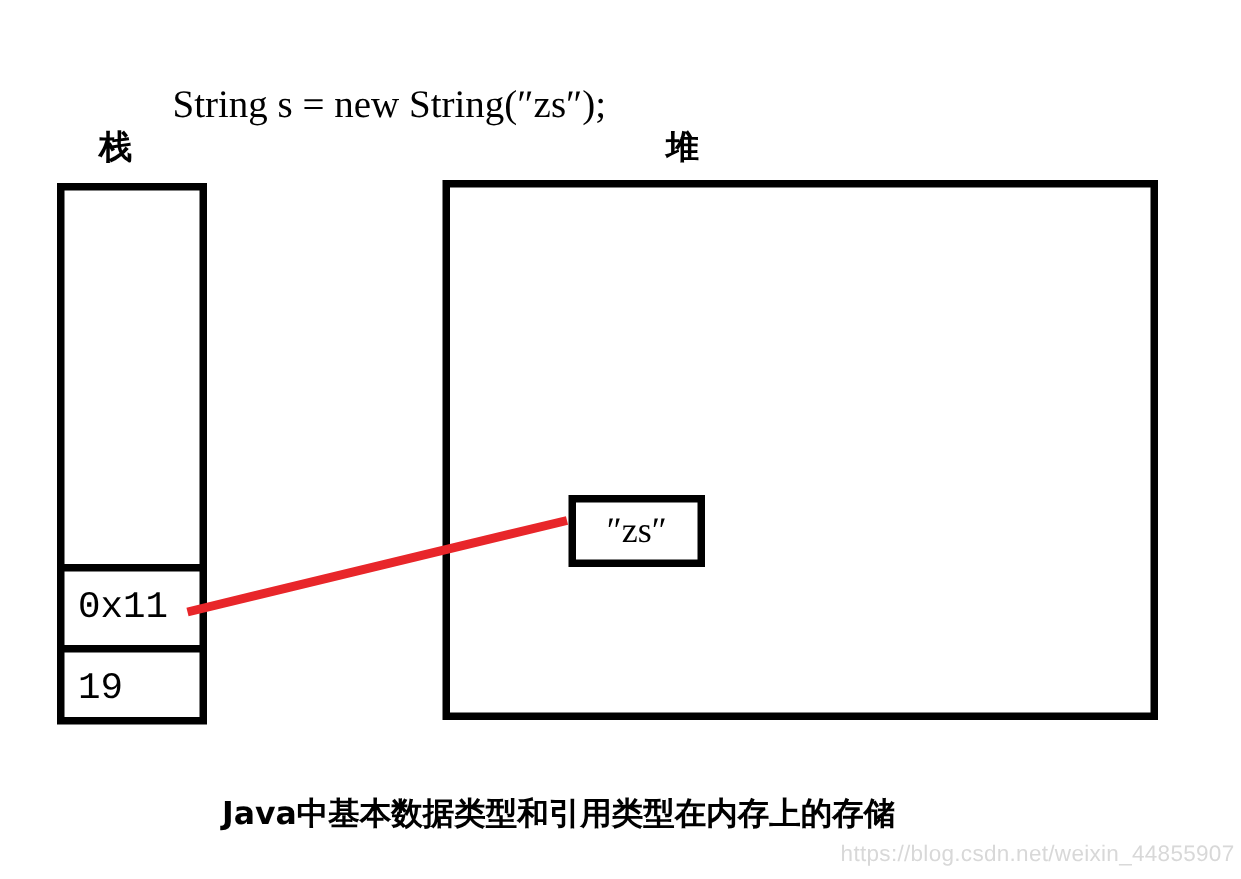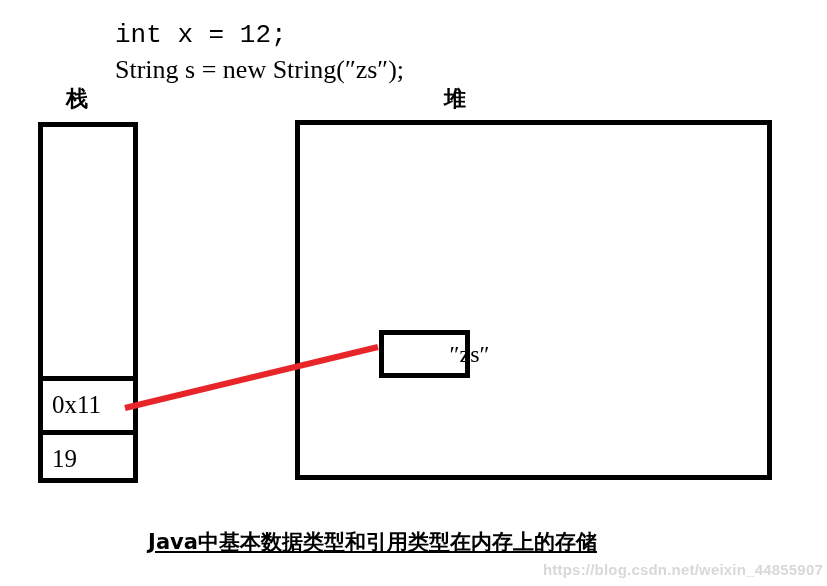--- a/index.html
+++ b/index.html
@@ -58,21 +58,21 @@
     width: 100px;
     height: 5px;
     background: #000000;
   }
   #stack-divider-1 { top: 376px; }
   #stack-divider-2 { top: 430px; }
 
   .stack-cell-text {
     position: absolute;
     left: 52px;
-    font-family: Liberation Serif, serif;
+    font-family: Liberation Mono, monospace;
     font-size: 25px;
     color: #000000;
     line-height: 1;
     white-space: pre;
   }
   #stack-cell-ref { top: 392px; }
   #stack-cell-int { top: 446px; }
 
   
   #heap-box {
@@ -102,21 +102,20 @@
     top: 0;
     width: 100%;
     height: 100%;
     display: flex;
     align-items: center;
     justify-content: center;
     font-family: "Liberation Serif", serif;
     font-size: 24px;
     color: #000000;
     white-space: pre;
-    margin-left: 45px;
   }
 
   
   #ref-arrow {
     position: absolute;
     left: 0;
     top: 0;
     width: 827px;
     height: 586px;
     pointer-events: none;
@@ -127,42 +126,39 @@
     position: absolute;
     left: 0;
     top: 528px;
     width: 745px;
     text-align: center;
     font-family: "DejaVu Sans", sans-serif;
     font-size: 21px;
     font-weight: bold;
     color: #000000;
     white-space: nowrap;
-    text-decoration: underline;
   }
 
   
   #watermark {
     position: absolute;
     right: 4px;
     top: 561px;
     font-family: "Liberation Sans", sans-serif;
     font-size: 15px;
     color: #d8d8d8;
     white-space: nowrap;
     letter-spacing: 0.2px;
-    font-weight: bold;
   }
 </style>
 </head>
 <body>
 
 <div id="canvas">
 
-  <div id="code-line-1" class="code-line">int x = 12;</div>
   <div id="code-line-2" class="code-line">String s = new String(″zs″);</div>
 
   <div id="label-stack" class="region-label">栈</div>
   <div id="label-heap" class="region-label">堆</div>
 
   <div id="stack-box"></div>
   <div id="stack-divider-1" class="stack-divider"></div>
   <div id="stack-divider-2" class="stack-divider"></div>
 
   <div id="stack-cell-ref" class="stack-cell-text">0x11</div>

